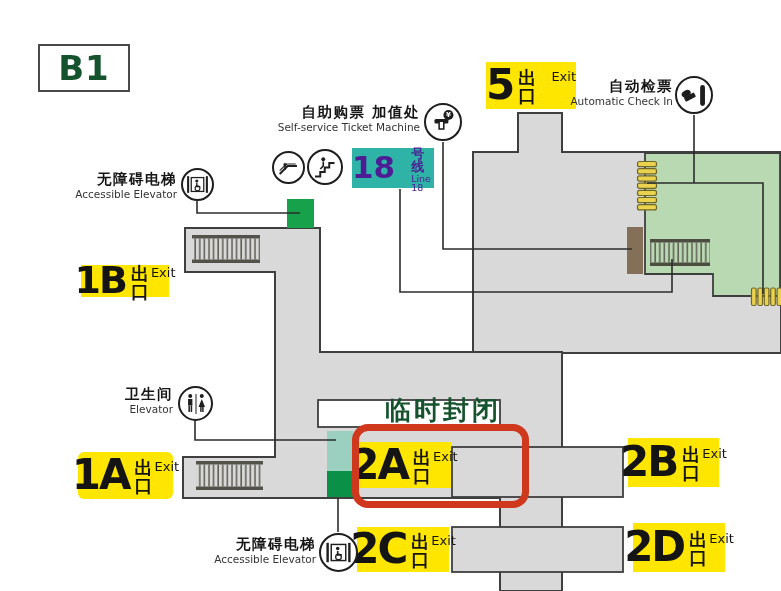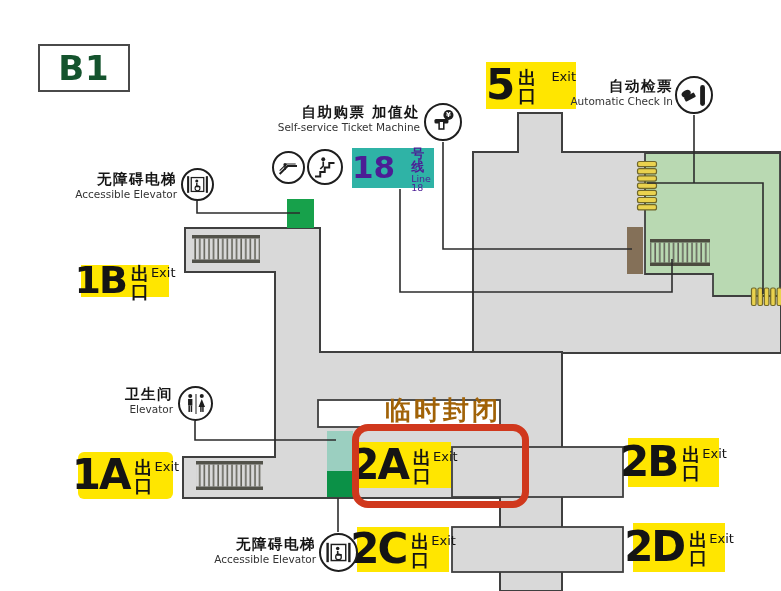--- a/index.html
+++ b/index.html
@@ -24,21 +24,21 @@
   .line18 .en{font-size:9.5px;margin-top:1px;}
 
   .fac-label{position:absolute;text-align:right;line-height:1.2;}
   .fac-cn{font-size:14.5px;font-weight:bold;color:#161616;letter-spacing:1.5px;display:block;}
   .fac-en{font-size:10.5px;color:#333;display:block;}
 
   .cicon{position:absolute;background:#fff;border:2.5px solid #1e1e1e;border-radius:50%;
     display:flex;align-items:center;justify-content:center;box-sizing:border-box;}
 
   .closure-text{position:absolute;left:385px;top:393px;font-size:26px;font-weight:bold;
-    color:#a16207;letter-spacing:3px;white-space:nowrap;}
+    color:#14532d;letter-spacing:3px;white-space:nowrap;}
   .closure-box{position:absolute;left:352px;top:424px;width:177px;height:84px;
     border:7px solid #d0381d;border-radius:16px;box-sizing:border-box;}
 </style>
 </head>
 <body>
 
 <div class="stage">
 
   <svg class="map-svg" width="781" height="591" viewBox="0 0 781 591">
     <defs>

